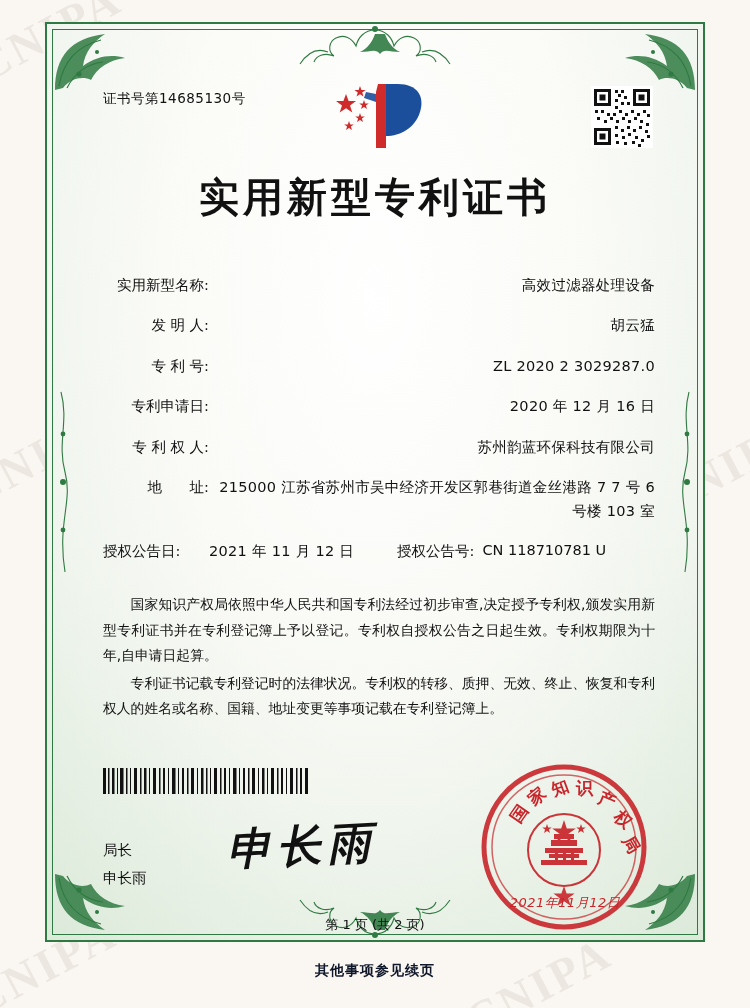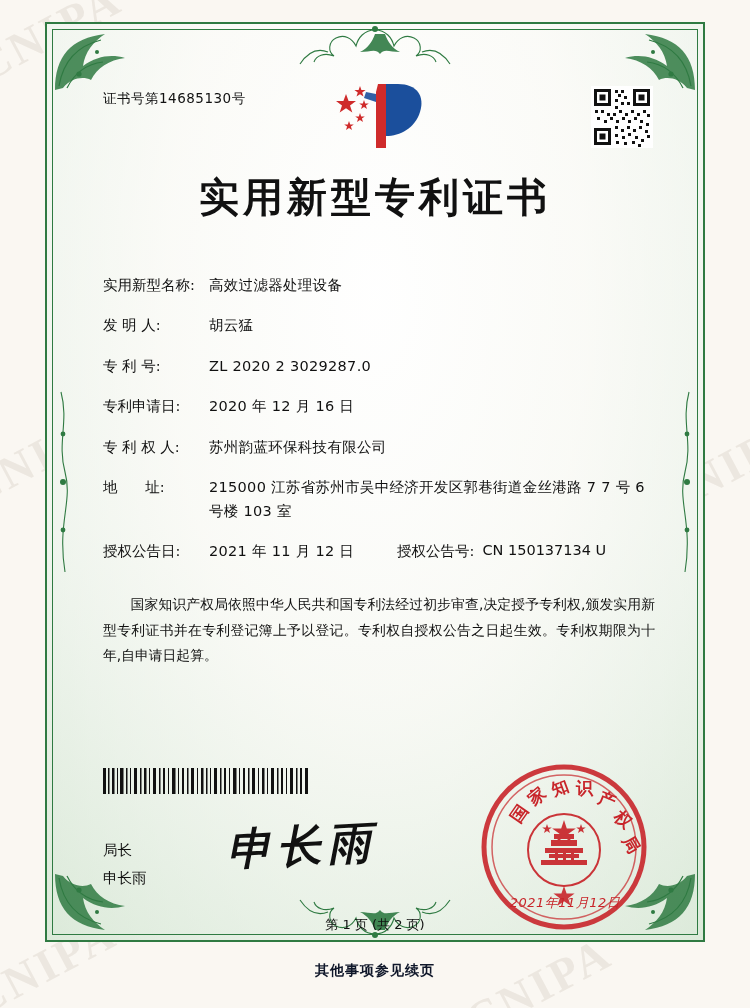--- a/index.html
+++ b/index.html
@@ -175,20 +175,21 @@
     right: 50px;
     top: 252px;
   }
   .field-row {
     display: flex;
     align-items: flex-start;
     margin-bottom: 18px;
     font-size: 14.5px;
     line-height: 1.55;
     color: #111;
+    text-align: right;
   }
   .field-label {
     width: 106px;
     flex: none;
     letter-spacing: 0;
     white-space: pre;
   }
   .field-value {
     flex: 1;
     letter-spacing: 0.3px;
@@ -504,27 +505,28 @@
         <div class="field-value">215000 江苏省苏州市吴中经济开发区郭巷街道金丝港路 7 7 号 6 号楼 103 室</div>
       </div>
 
       <div class="grant-row">
         <div class="grant-left">
           <div class="field-label">授权公告日:</div>
           <div class="field-value">2021 年 11 月 12 日</div>
         </div>
         <div class="grant-right">
           <div class="g-label">授权公告号:</div>
-          <div class="g-value">CN 150137134 U</div>
+          <div class="g-value">CN 118710781 U</div>
         </div>
       </div>
     </div>
 
     <div class="paragraphs">
       <p>国家知识产权局依照中华人民共和国专利法经过初步审查,决定授予专利权,颁发实用新型专利证书并在专利登记簿上予以登记。专利权自授权公告之日起生效。专利权期限为十年,自申请日起算。</p>
+      <p>专利证书记载专利登记时的法律状况。专利权的转移、质押、无效、终止、恢复和专利权人的姓名或名称、国籍、地址变更等事项记载在专利登记簿上。</p>
     </div>
 
     <div class="barcode">
       <svg viewBox="0 0 210 26" preserveAspectRatio="none">
         <rect x="0" y="0" width="210" height="26" fill="none"></rect>
         <g fill="#111">
           <rect x="0" y="0" width="3" height="26"></rect>
             <rect x="5" y="0" width="1.5" height="26"></rect>
           <rect x="9" y="0" width="2.5" height="26"></rect>
             <rect x="14" y="0" width="1" height="26"></rect>

